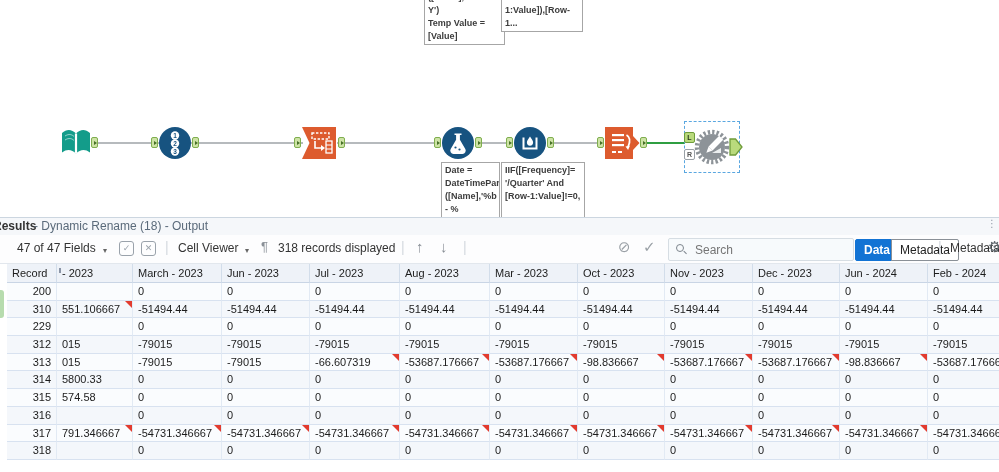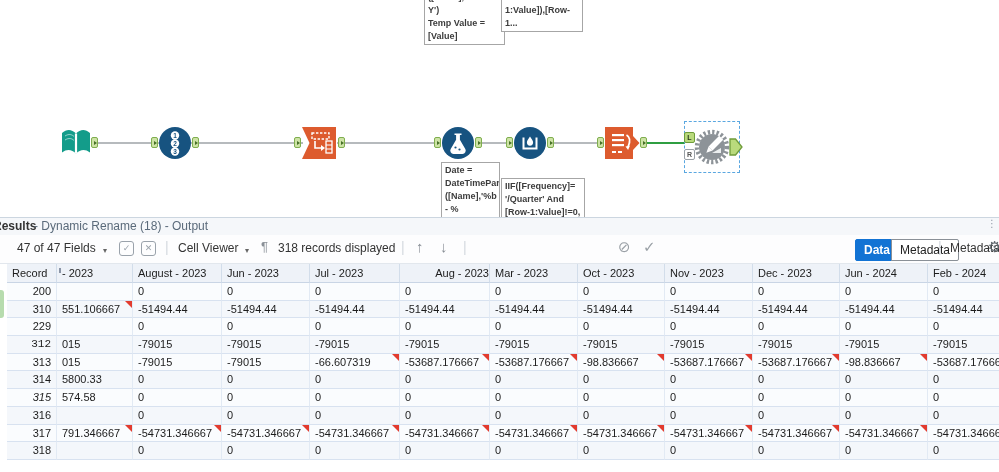--- a/index.html
+++ b/index.html
@@ -143,21 +143,21 @@
 
   <div class="anchor" style="left:506px;top:137px;"></div>
   <div class="abs" style="left:513px;top:126px;">
     <svg width="34" height="34" viewBox="0 0 34 34">
       <circle cx="17" cy="17" r="16" fill="#175380"></circle>
       <path d="M10.5 11.5 v11 h13 v-11" stroke="#fff" stroke-width="2" fill="none"></path>
       <path d="M17 10.5 c2 3 3.1 4.2 3.1 6.1 a3.1 3.1 0 1 1 -6.2 0 c0 -1.9 1.1 -3.1 3.1 -6.1 z" fill="#fff"></path>
     </svg>
   </div>
   <div class="anchor" style="left:547px;top:137px;"></div>
-  <div class="annot" style="left:501px;top:162px;width:84px;height:58px;margin-top:16px;">IIF([Frequency]=
+  <div class="annot" style="left:501px;top:162px;width:84px;height:58px;">IIF([Frequency]=
 '/Quarter' And
 [Row-1:Value]!=0,</div>
 
   <div class="anchor" style="left:597px;top:137px;"></div>
   <div class="abs" style="left:604px;top:126px;">
     <svg width="36" height="34" viewBox="0 0 36 34">
       <path d="M1 1 H29 V10 L35.5 17 L29 24 V33 H1 Z" fill="#dd5b2e"></path>
       <rect x="8" y="8" width="12" height="2.2" fill="#fff"></rect>
       <rect x="8" y="13" width="12" height="2.2" fill="#fff"></rect>
       <rect x="8" y="18" width="12" height="2.2" fill="#fff"></rect>
@@ -205,35 +205,39 @@
     <span class="tb" style="left:178px;">Cell Viewer</span>
     <span class="tb i-caret" style="left:245px;top:7px;"></span>
     <span class="tb i-pilcrow" style="left:261px;top:4px;"></span>
     <span class="tb" style="left:278px;">318 records displayed</span>
     <span class="tb-sep" style="left:401px;">|</span>
     <span class="tb i-up" style="left:416px;top:3px;"></span>
     <span class="tb i-down" style="left:440px;top:3px;"></span>
     <span class="tb-sep" style="left:463px;">|</span>
     <span class="tb i-slash" style="left:618px;top:3px;"></span>
     <span class="tb i-check" style="left:643px;top:3px;"></span>
+    <div id="searchbox">
+      <span class="mag"></span>
+      <input placeholder="Search" style="">
+    </div>
     <span class="seg data">Data</span>
     <span class="seg meta">Metadata</span>
     <span class="tb-sep" style="left:938px;">|</span>
     <span class="actions">Metadata</span>
     <span class="tb i-gear" style="left:988px;top:3px;"></span>
   </div>
 
   <div id="grid">
       <div class="grow header">
         <div class="gcell" style="width: 50px;">Record</div>
         <div class="gcell cut" style="width: 76px;">- 2023</div>
-        <div class="gcell" style="width: 89px;">August - 2023</div>
+        <div class="gcell" style="width: 89px;">March - 2023</div>
         <div class="gcell" style="width: 88px;">Jun - 2023</div>
         <div class="gcell" style="width: 90px;">Jul - 2023</div>
-        <div class="gcell" style="width: 90px; text-align: right;">Aug - 2023</div>
+        <div class="gcell" style="width: 90px;">Aug - 2023</div>
         <div class="gcell" style="width: 88px;">Mar - 2023</div>
         <div class="gcell" style="width: 87px;">Oct - 2023</div>
         <div class="gcell" style="width: 88px;">Nov - 2023</div>
         <div class="gcell" style="width: 87px;">Dec - 2023</div>
         <div class="gcell" style="width: 88px;">Jun - 2024</div>
         <div class="gcell" style="width: 92px;">Feb - 2024</div>
       </div>
       <div class="grow body">
         <div class="gcell rec" style="width: 50px;">200</div>
         <div class="gcell" style="width: 76px;"></div>
@@ -270,21 +274,21 @@
         <div class="gcell" style="width: 90px;">0</div>
         <div class="gcell" style="width: 90px;">0</div>
         <div class="gcell" style="width: 88px;">0</div>
         <div class="gcell" style="width: 87px;">0</div>
         <div class="gcell" style="width: 88px;">0</div>
         <div class="gcell" style="width: 87px;">0</div>
         <div class="gcell" style="width: 88px;">0</div>
         <div class="gcell" style="width: 92px;">0</div>
       </div>
       <div class="grow body alt">
-        <div class="gcell rec" style="width: 50px; font-family: Liberation Mono, monospace;">312</div>
+        <div class="gcell rec" style="width: 50px;">312</div>
         <div class="gcell" style="width: 76px;">015</div>
         <div class="gcell" style="width: 89px;">-79015</div>
         <div class="gcell" style="width: 88px;">-79015</div>
         <div class="gcell" style="width: 90px;">-79015</div>
         <div class="gcell" style="width: 90px;">-79015</div>
         <div class="gcell" style="width: 88px;">-79015</div>
         <div class="gcell" style="width: 87px;">-79015</div>
         <div class="gcell" style="width: 88px;">-79015</div>
         <div class="gcell" style="width: 87px;">-79015</div>
         <div class="gcell" style="width: 88px;">-79015</div>
@@ -312,21 +316,21 @@
         <div class="gcell" style="width: 90px;">0</div>
         <div class="gcell" style="width: 90px;">0</div>
         <div class="gcell" style="width: 88px;">0</div>
         <div class="gcell" style="width: 87px;">0</div>
         <div class="gcell" style="width: 88px;">0</div>
         <div class="gcell" style="width: 87px;">0</div>
         <div class="gcell" style="width: 88px;">0</div>
         <div class="gcell" style="width: 92px;">0</div>
       </div>
       <div class="grow body">
-        <div class="gcell rec" style="width: 50px; font-style: italic;">315</div>
+        <div class="gcell rec" style="width: 50px;">315</div>
         <div class="gcell" style="width: 76px;">574.58</div>
         <div class="gcell" style="width: 89px;">0</div>
         <div class="gcell" style="width: 88px;">0</div>
         <div class="gcell" style="width: 90px;">0</div>
         <div class="gcell" style="width: 90px;">0</div>
         <div class="gcell" style="width: 88px;">0</div>
         <div class="gcell" style="width: 87px;">0</div>
         <div class="gcell" style="width: 88px;">0</div>
         <div class="gcell" style="width: 87px;">0</div>
         <div class="gcell" style="width: 88px;">0</div>

